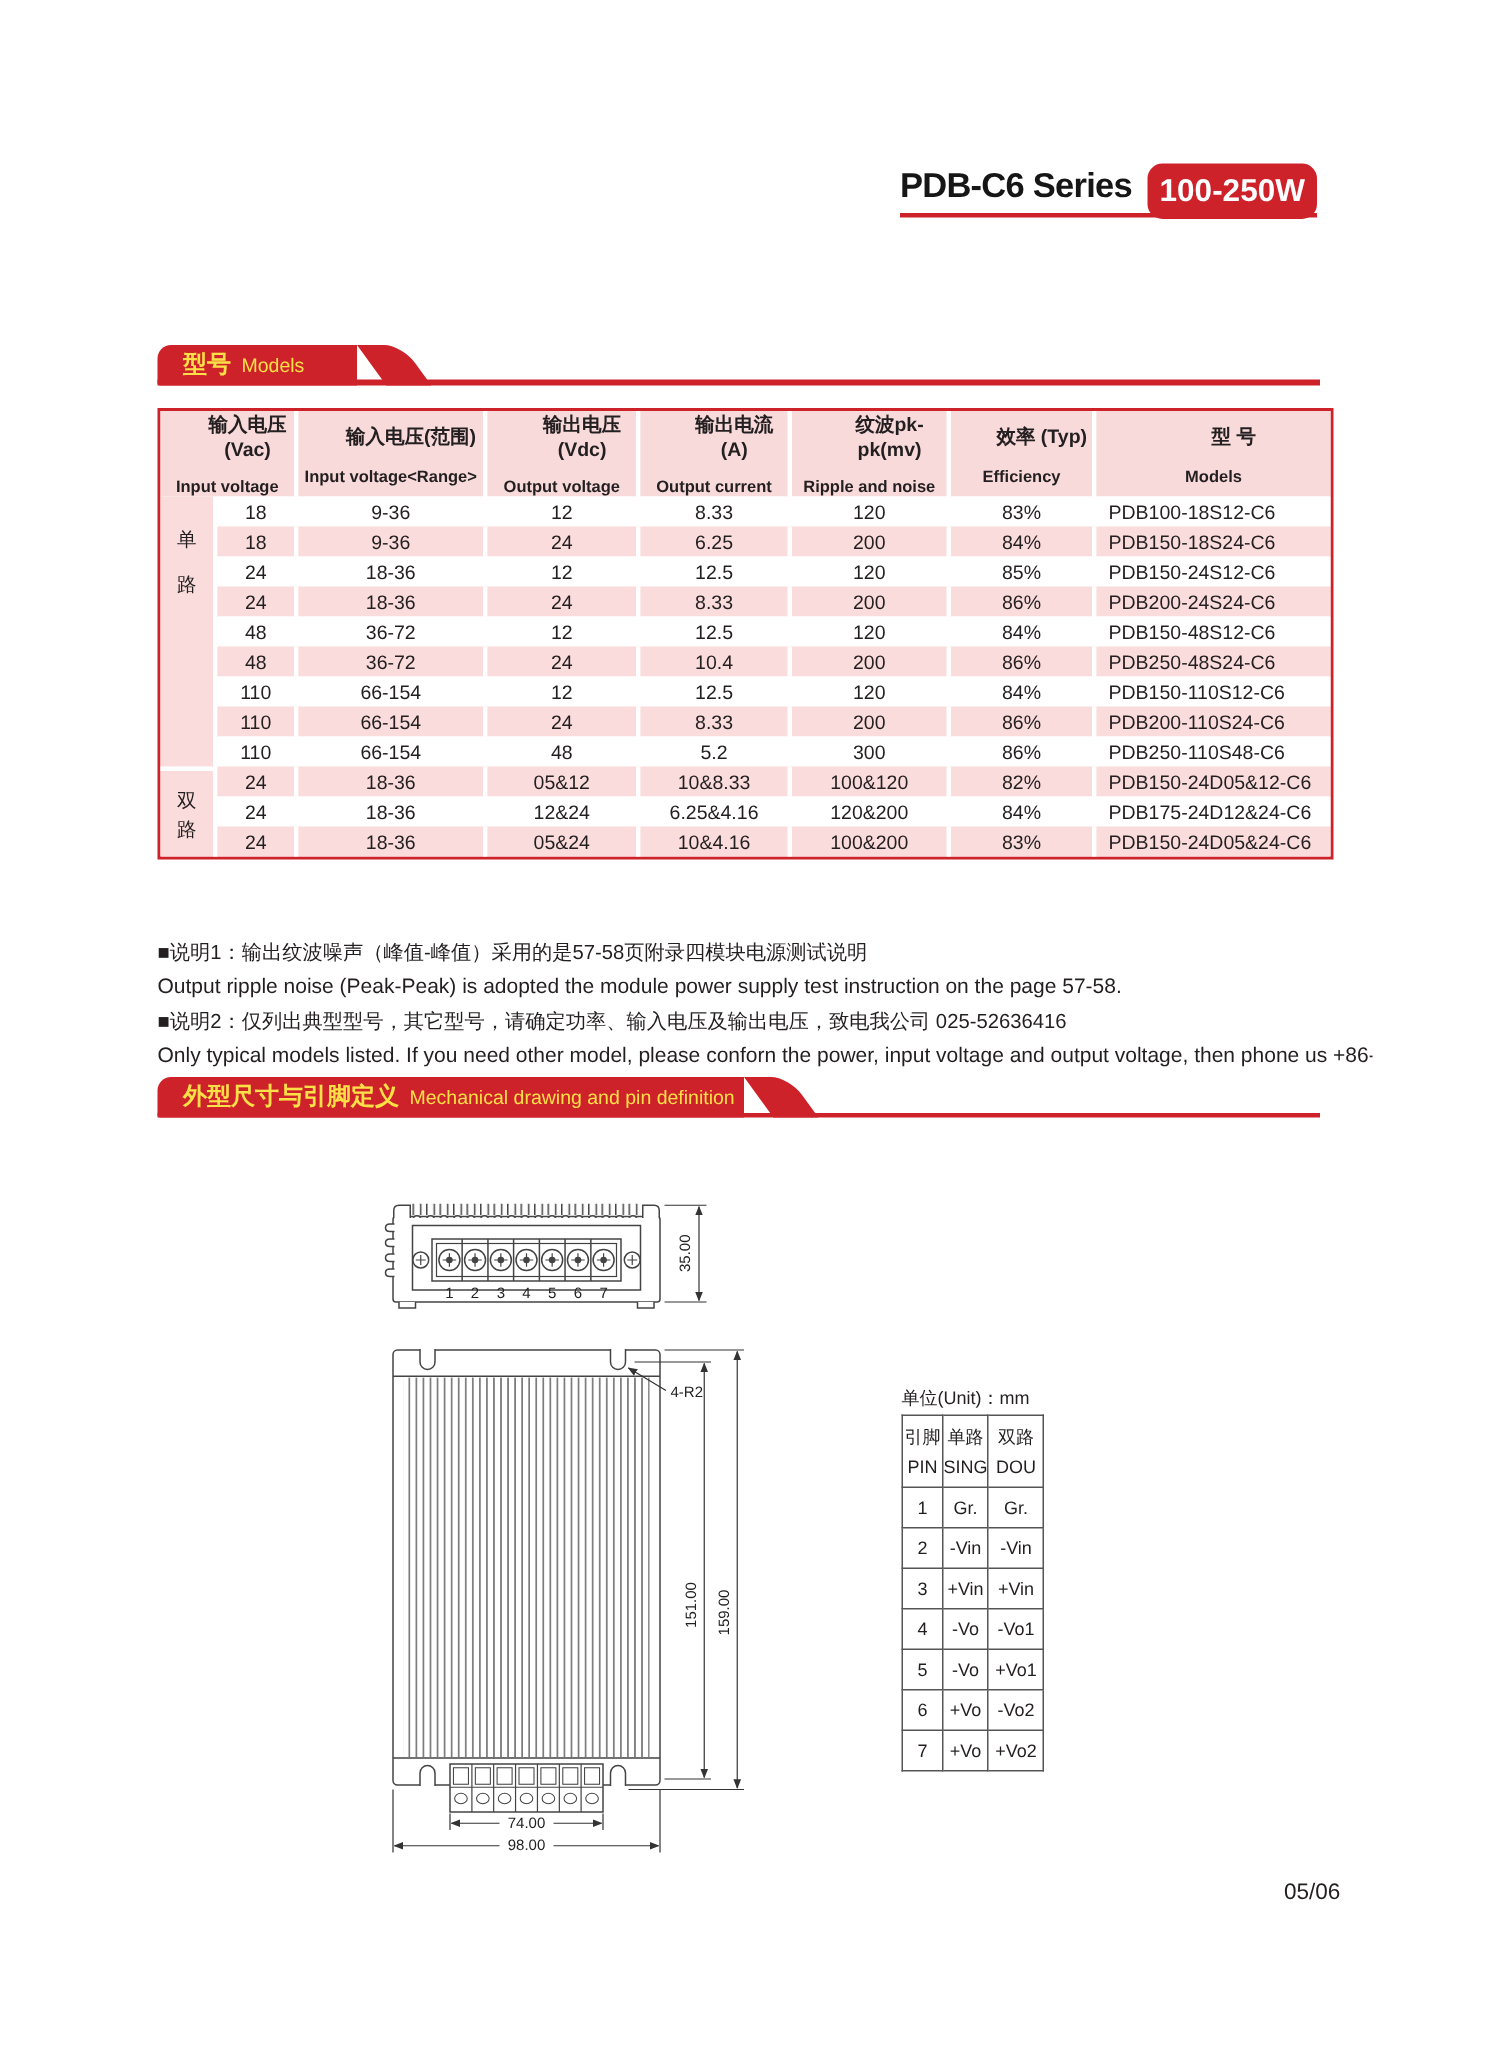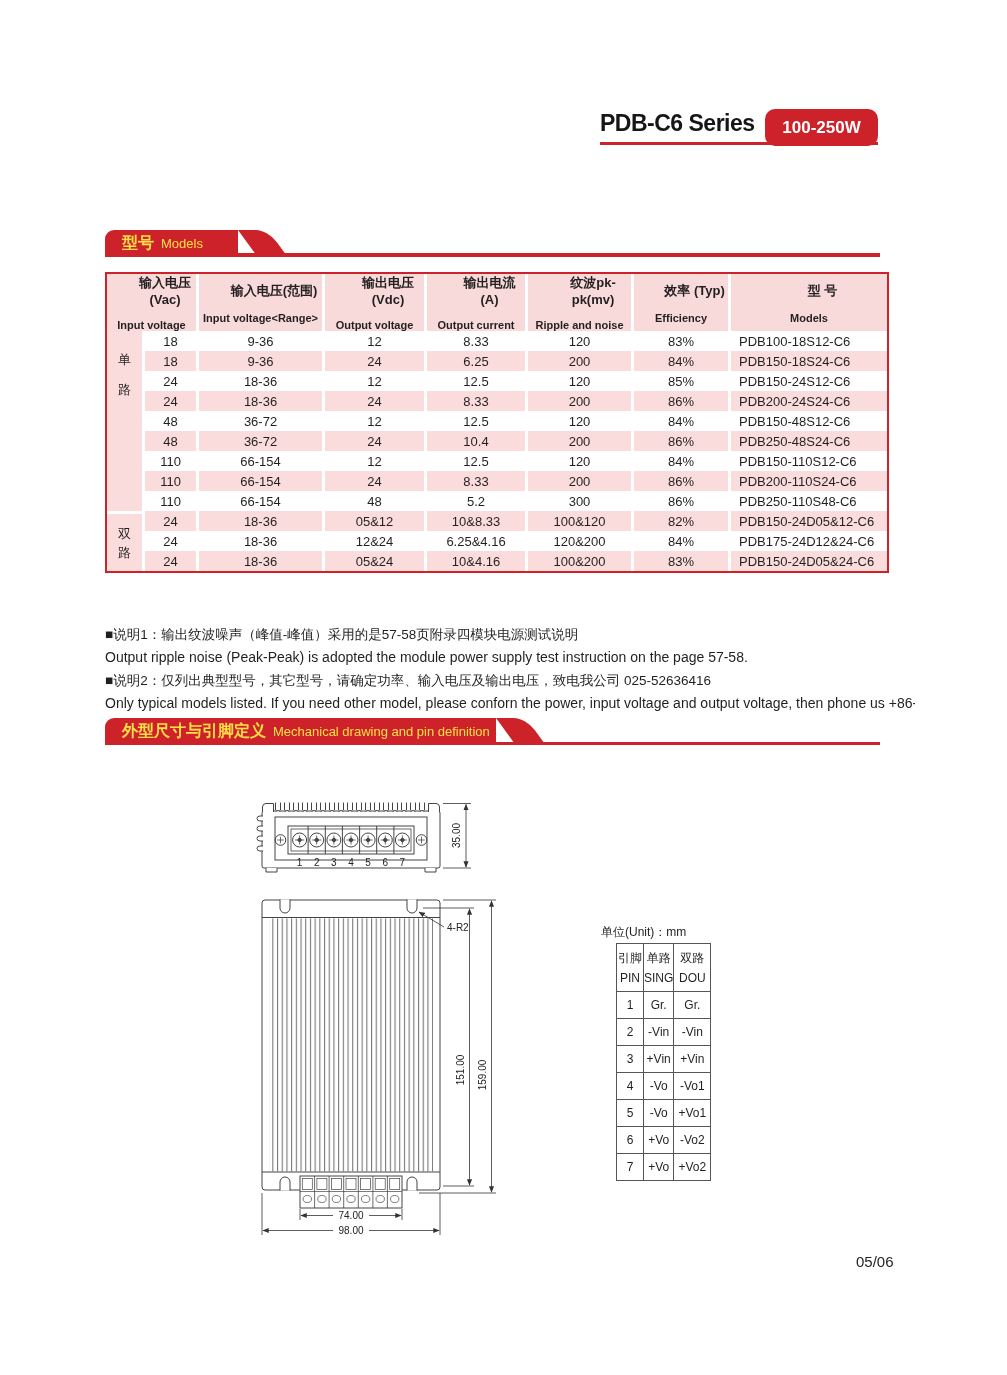--- a/index.html
+++ b/index.html
@@ -10,21 +10,21 @@
     --ln:#444;
   }
   html,body{margin:0;padding:0;background:#fff;}
   #page{position:relative;width:915px;height:1375px;background:#fff;overflow:hidden;
         font-family:"Liberation Sans","DejaVu Sans",sans-serif;color:var(--ink);}
 
   
   .series-title{position:absolute;left:600px;top:110px;font-size:23px;font-weight:bold;letter-spacing:-0.5px;color:#161616;}
   .title-line{position:absolute;left:600px;top:142px;width:278px;height:3px;background:var(--red);}
   .power-badge{position:absolute;left:765px;top:109px;width:113px;height:37px;background:var(--red);
-               border-radius:10px;color:#fff;font-size:17px;font-weight:bold;display:flex;align-items:center;justify-content:center;}
+               border-radius:10px;color:#fff;font-size:21px;font-weight:bold;display:flex;align-items:center;justify-content:center;}
 
   
   .banner{position:absolute;height:27px;background:var(--red);border-radius:9px 0 0 2px;
           display:flex;align-items:center;gap:7px;padding:0 6px 0 17px;color:#fde047;white-space:nowrap;}
   .banner::after{content:"";position:absolute;left:100%;top:0;width:30px;height:100%;background:var(--red);
           transform:skewX(36deg);transform-origin:0 0;border-radius:0 12px 0 0;}
   .banner .cn{font-size:16px;font-weight:bold;}
   .banner .en{font-size:13px;}
   .banner-line{position:absolute;background:var(--red);}
 
@@ -48,21 +48,21 @@
   .note{position:absolute;left:105px;white-space:nowrap;}
   .note.cn{font-size:13.5px;}
   .note.en{font-size:14px;}
 
   
   svg.mech{position:absolute;left:230px;top:780px;}
   svg.mech text{font-family:"Liberation Sans","DejaVu Sans",sans-serif;fill:#222;}
 
   
   .unit-label{position:absolute;left:601px;top:924px;font-size:12px;}
-  table.pins{position:absolute;left:616px;top:943px;border-collapse:collapse;font-size:12px;}
+  table.pins{position:absolute;left:601px;top:943px;border-collapse:collapse;font-size:12px;}
   table.pins td,table.pins th{border:1px solid #555;text-align:center;font-weight:normal;padding:0;}
   table.pins th{height:47px;}
   table.pins td{height:26px;}
   table.pins .c0{width:26px;}
   table.pins .c1{width:29px;}
   table.pins .c2{width:36px;}
   table.pins .h2{display:block;margin-top:4px;}
 
   .page-number{position:absolute;left:856px;top:1253px;font-size:15px;}
 </style>

